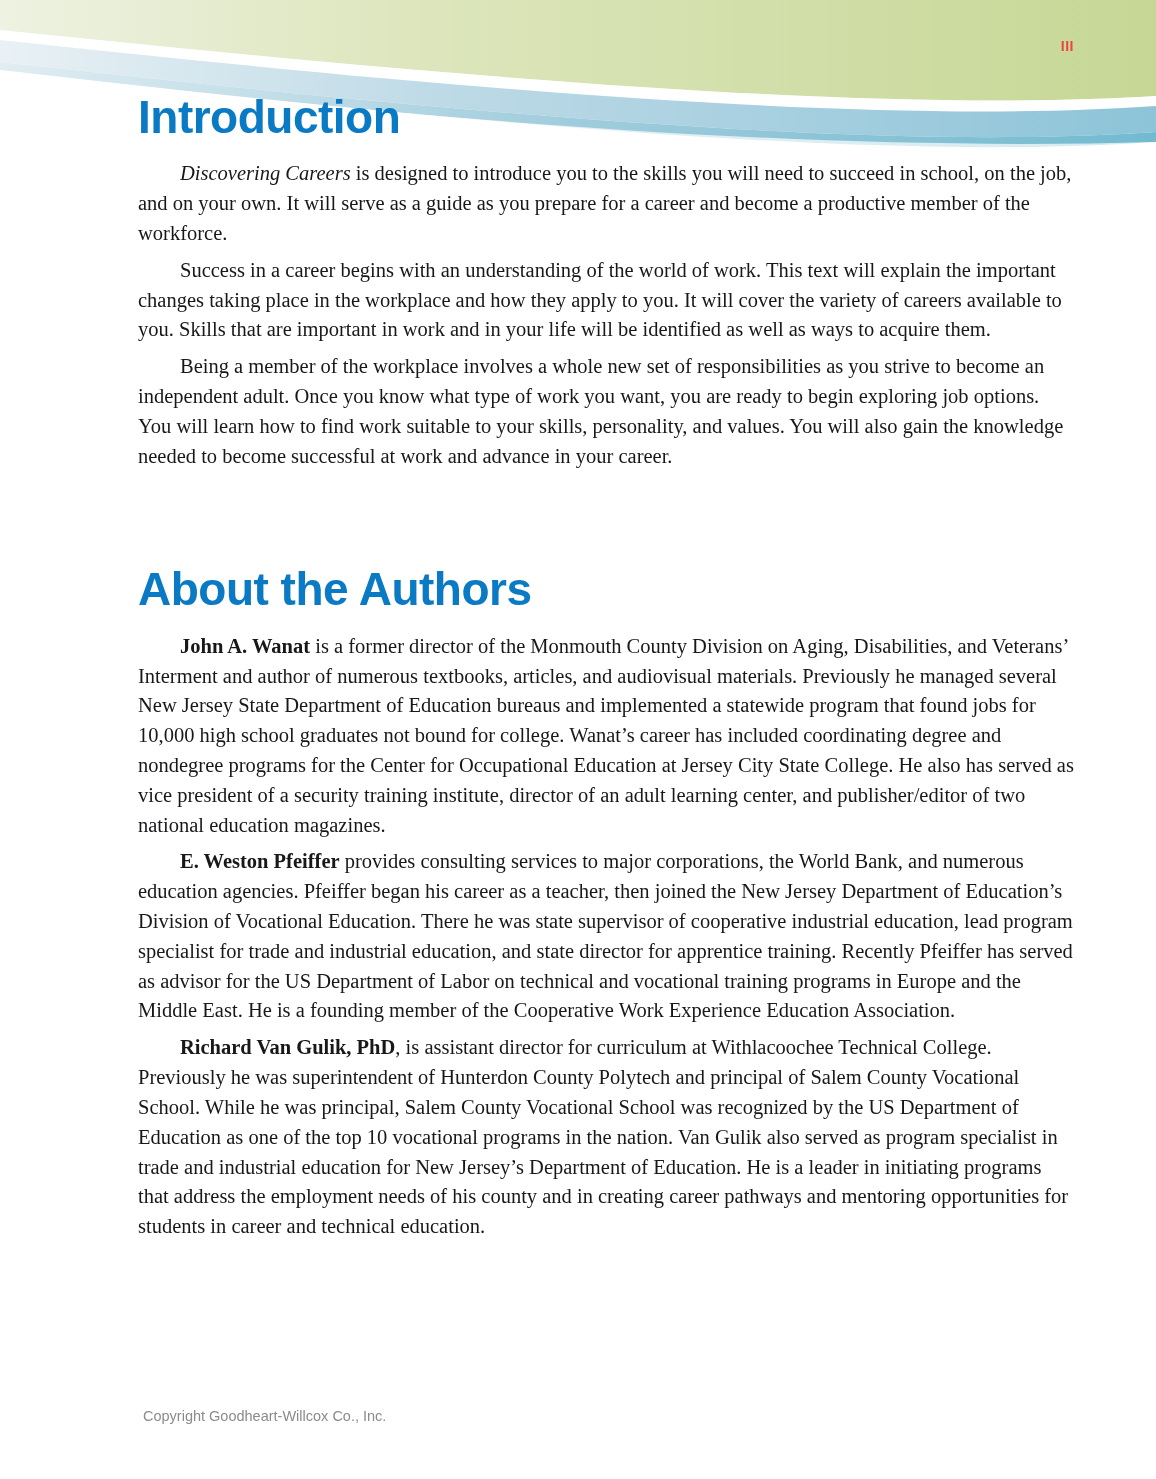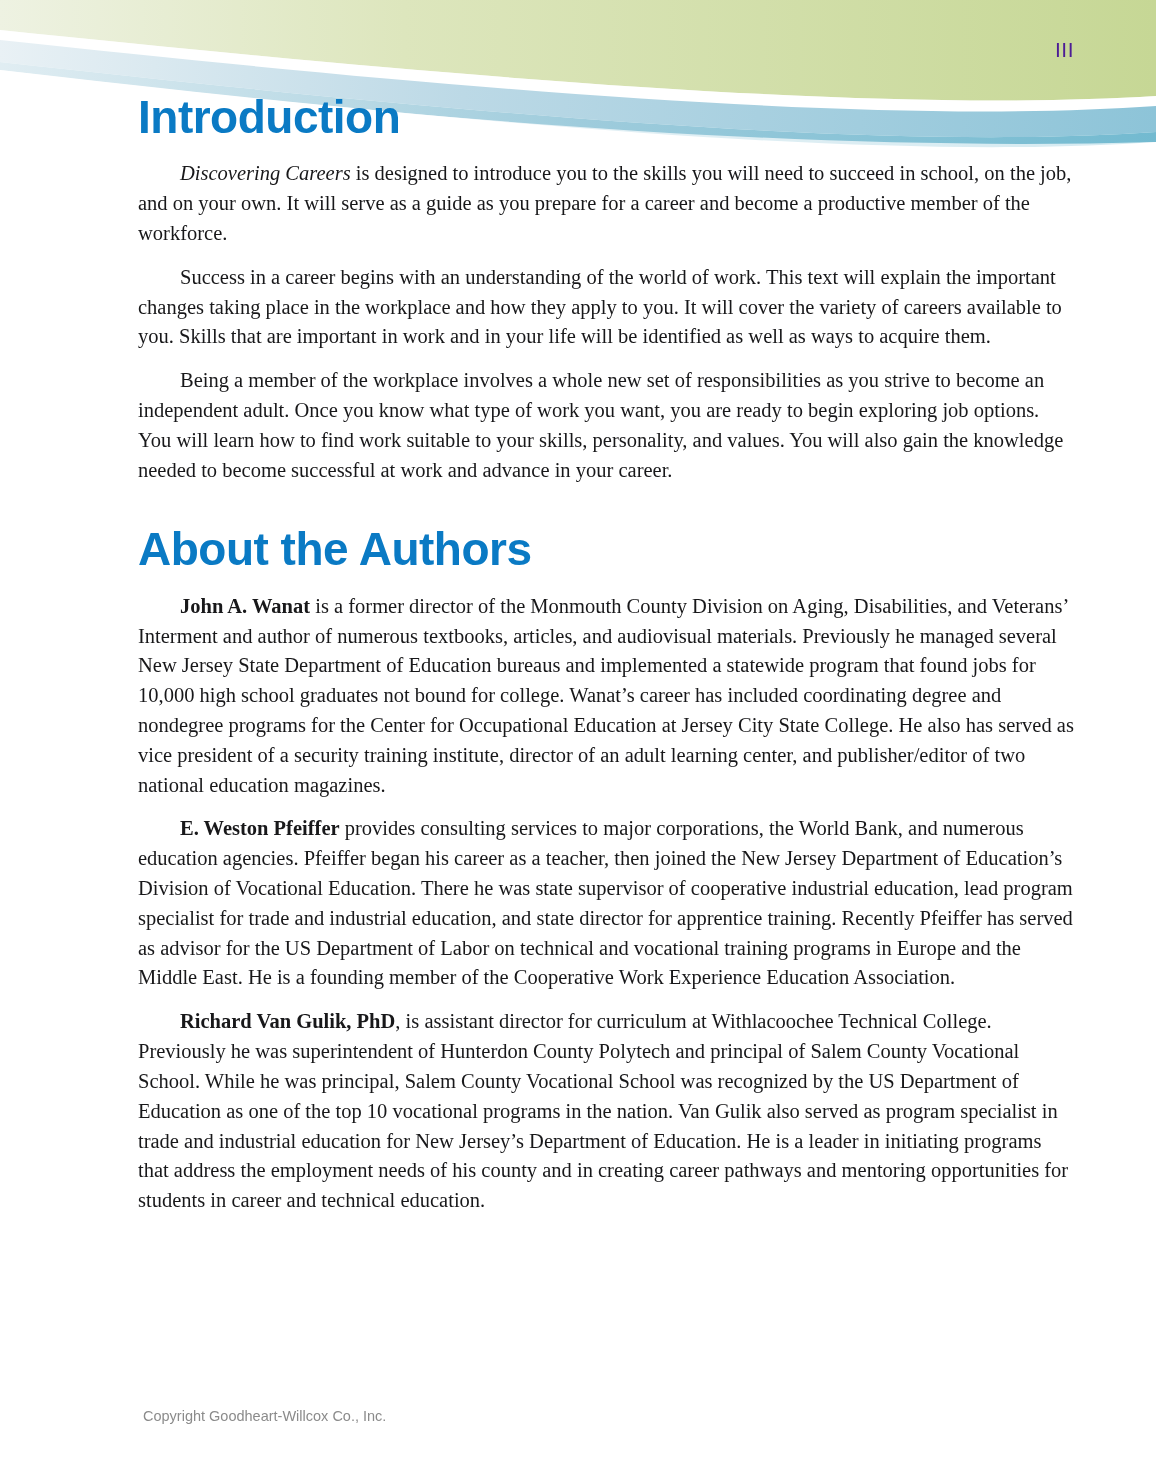--- a/index.html
+++ b/index.html
@@ -30,55 +30,55 @@
     overflow: hidden;
   }
   .header-art svg {
     display: block;
   }
   .folio {
     position: absolute;
     top: 38px;
     right: 82px;
     font-family: "Liberation Sans", sans-serif;
-    font-weight: normal;
-    font-size: 21px;
-    color: #4c1d95;
+    font-weight: bold;
+    font-size: 14px;
+    color: #ef4444;
     letter-spacing: 0.5px;
   }
   
   .content {
     position: absolute;
     top: 93px;
     left: 138px;
     width: 938px;
   }
   h1.section-title {
     font-family: "Liberation Sans", sans-serif;
     font-weight: bold;
     font-size: 46px;
     line-height: 1.05;
     color: #0a7ac4;
     margin: 0 0 18px 0;
     letter-spacing: -0.5px;
   }
   h1.section-title.second {
-    margin-top: 40px;
+    margin-top: 94px;
   }
   p.body-text {
     font-family: "Liberation Serif", serif;
     font-size: 20.5px;
     line-height: 1.455;
     color: #18181a;
     margin: 0;
     text-indent: 42px;
     text-align: left;
   }
   p.body-text + p.body-text {
-    margin-top: 14px;
+    margin-top: 7px;
   }
   .italic {
     font-style: italic;
     margin-top: 34px;
   }
   .bold {
     font-weight: bold;
   }
   .copyright {
     position: absolute;

